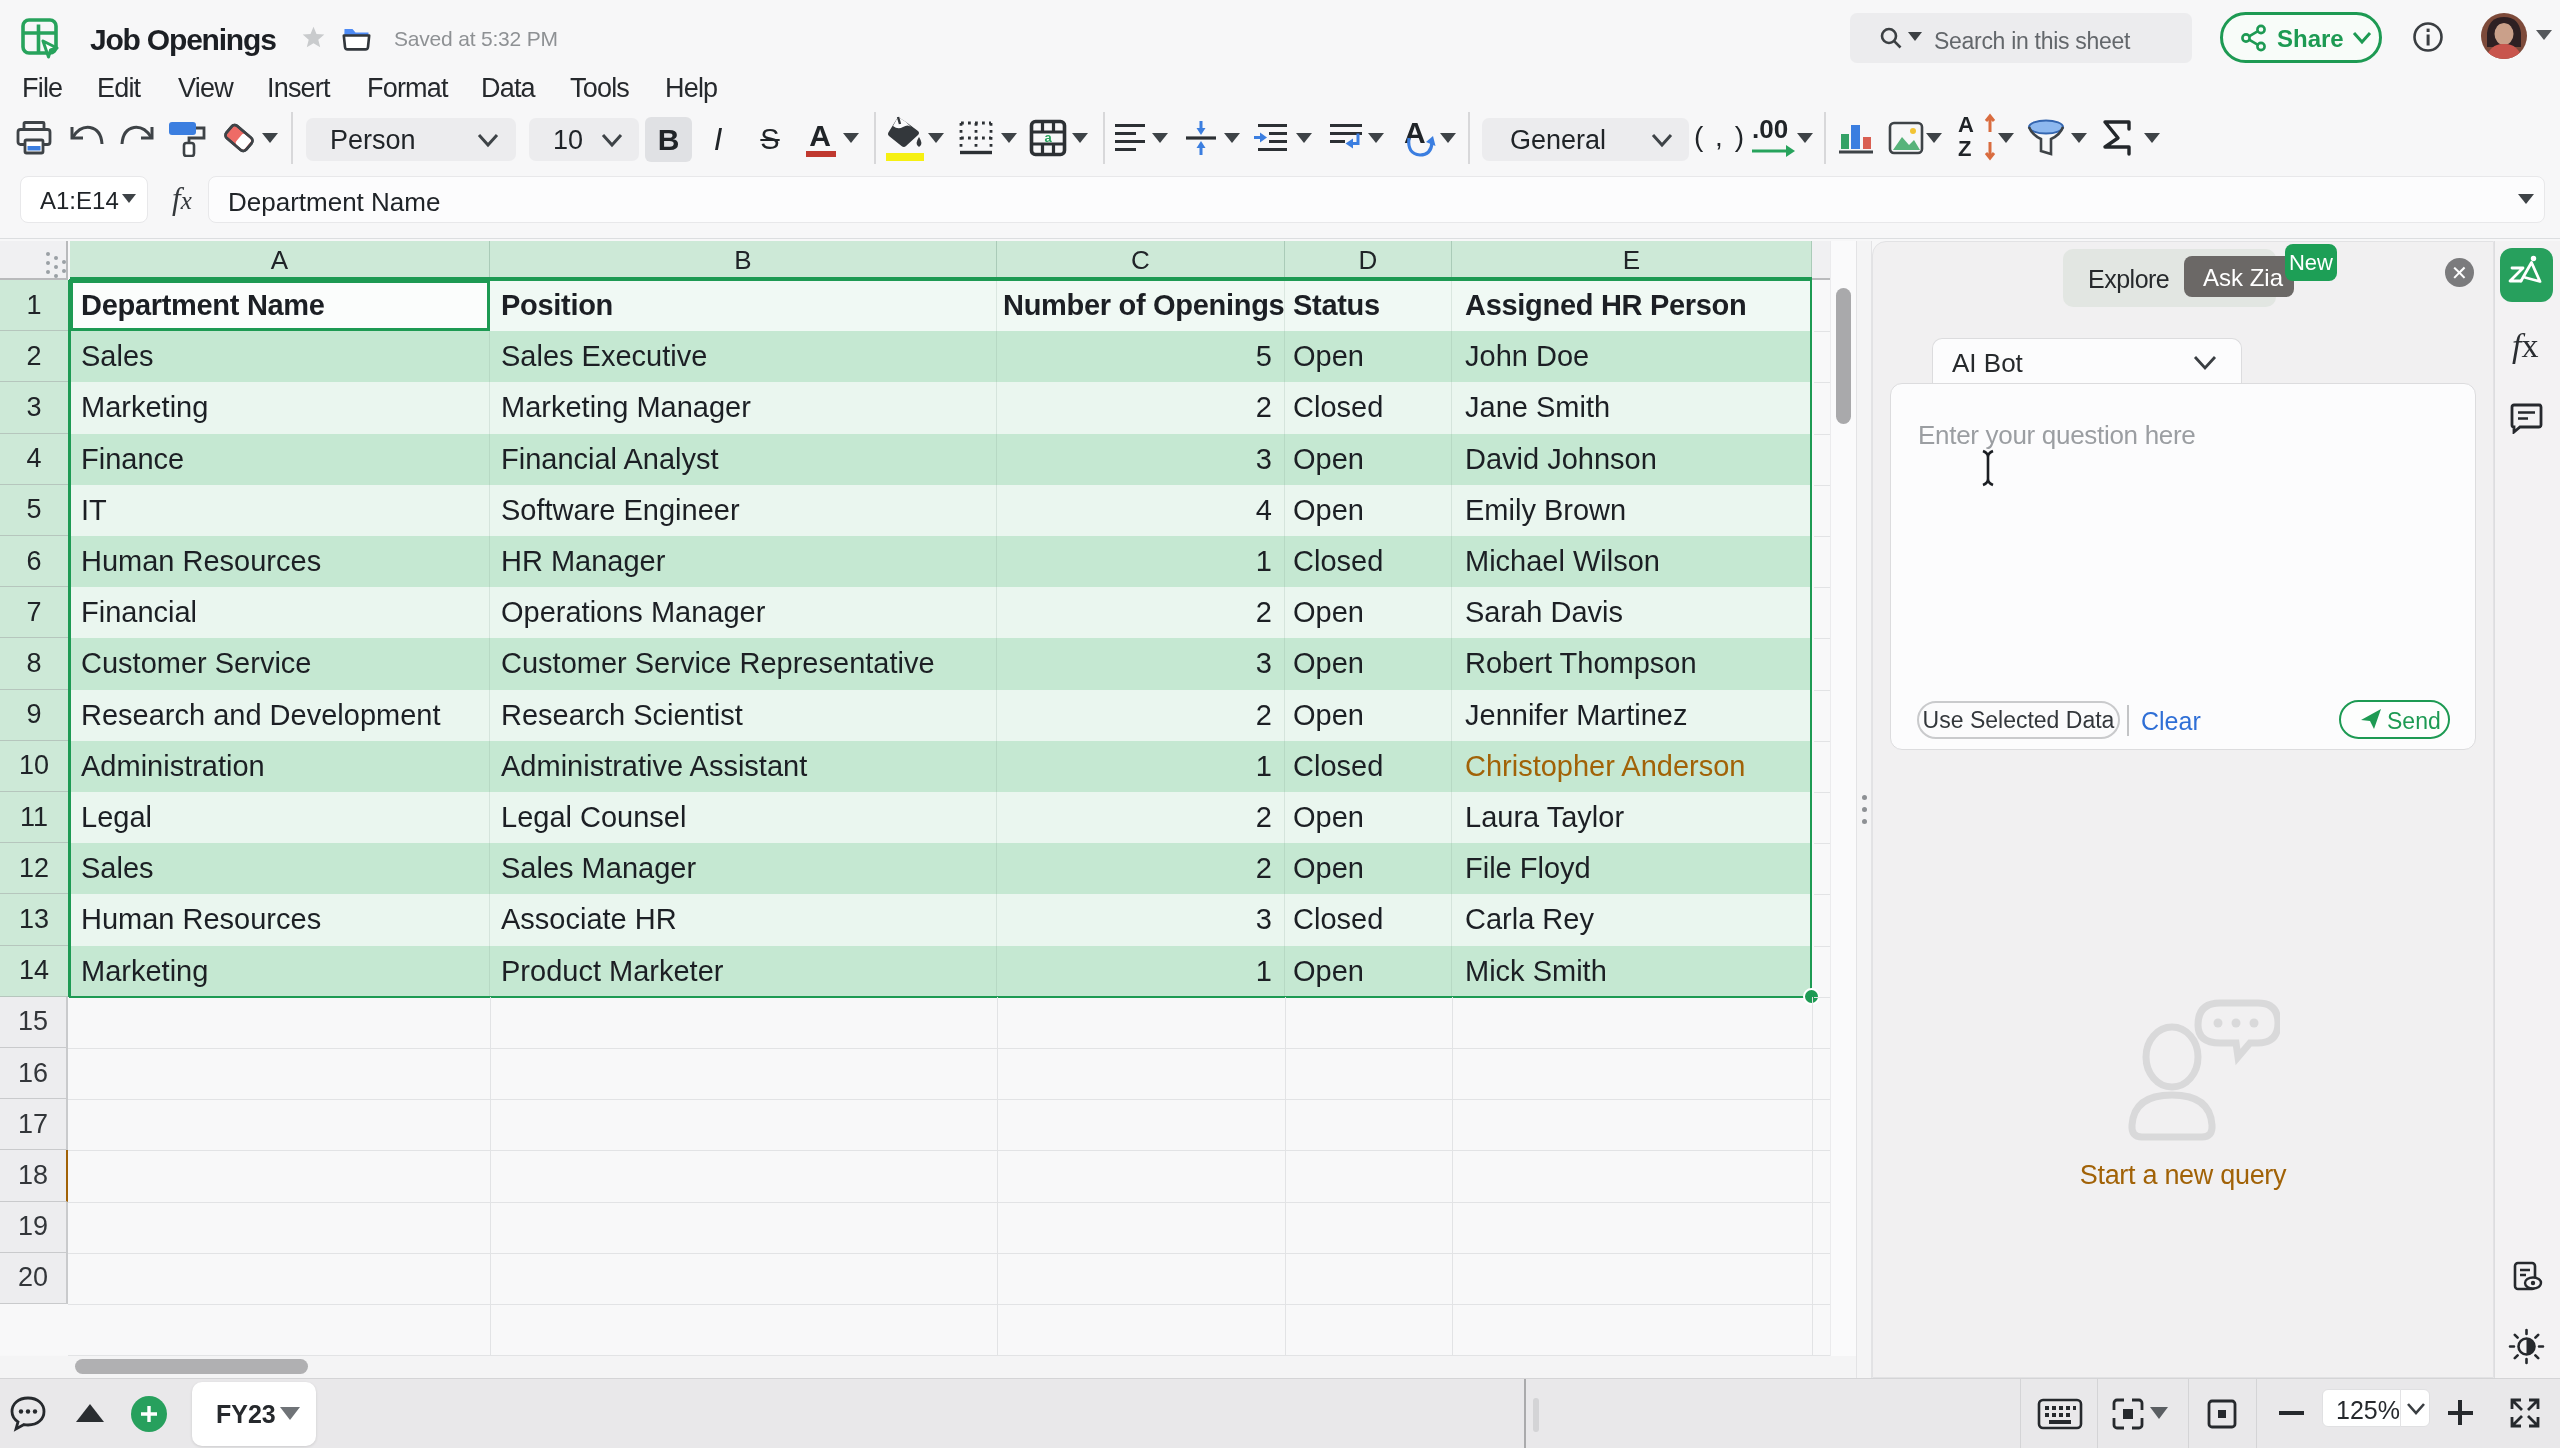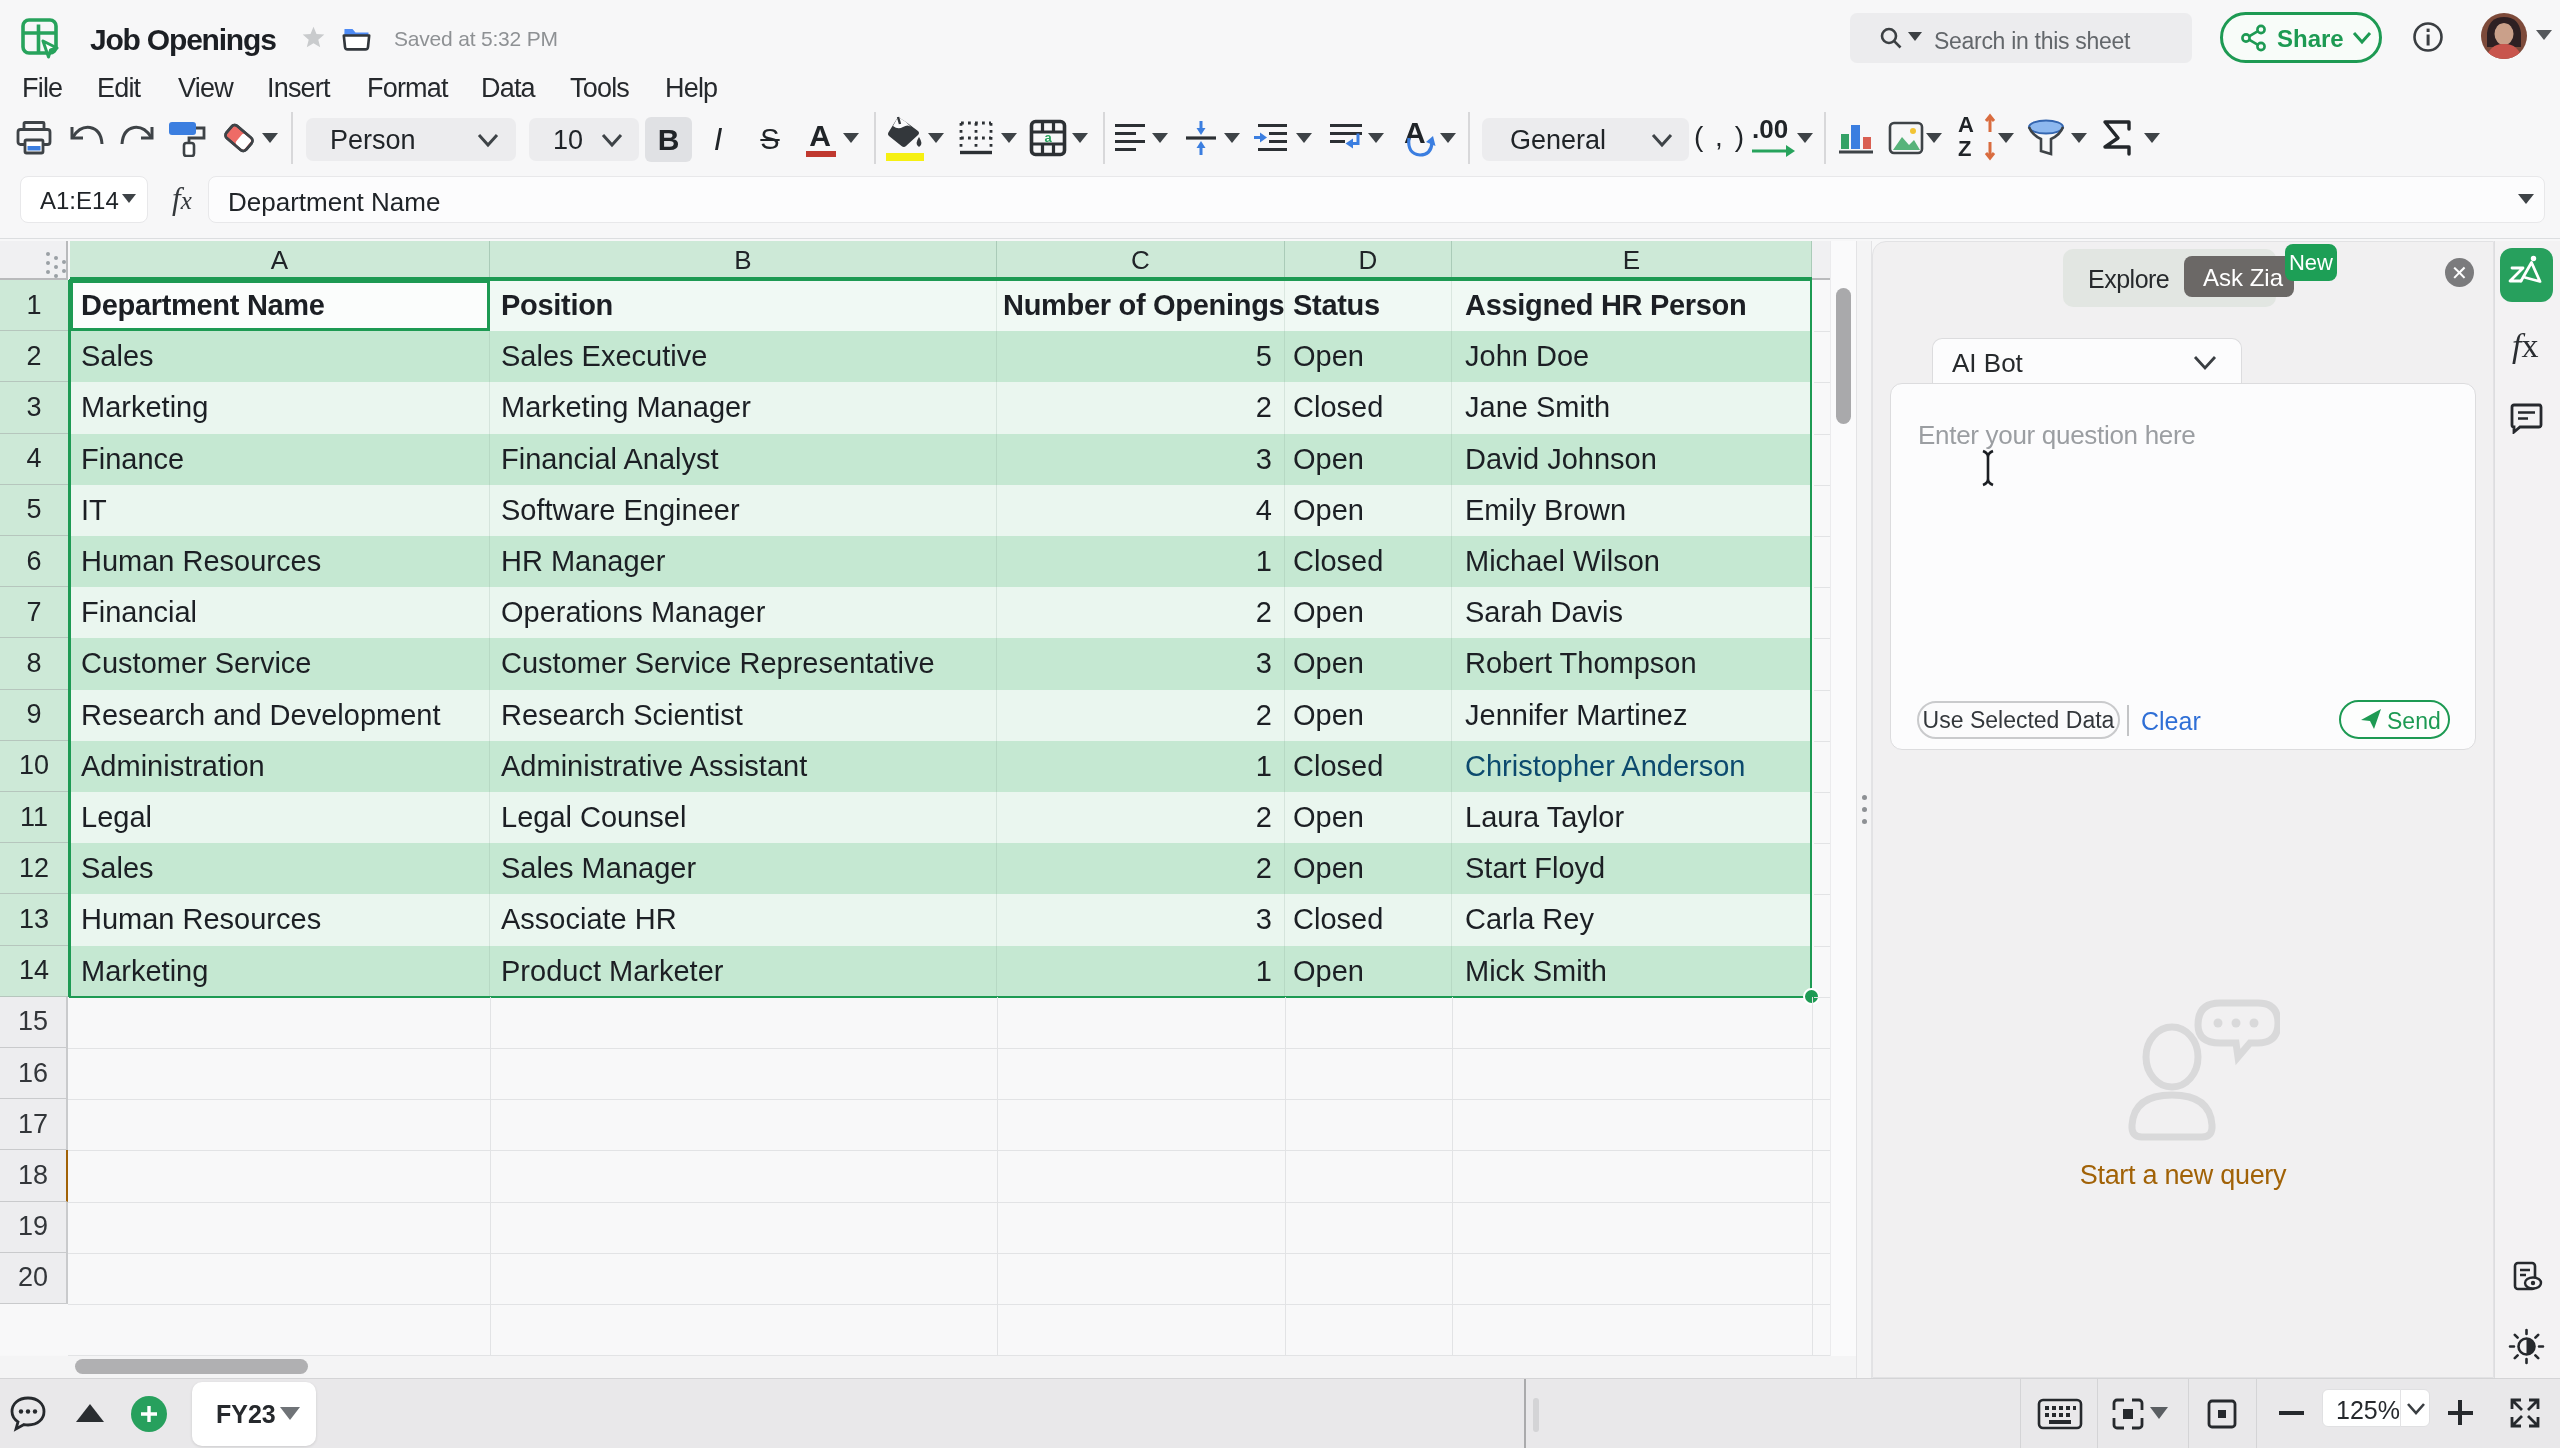--- a/index.html
+++ b/index.html
@@ -312,31 +312,31 @@
 <div class="a" style="left:1452px;top:638.4px;width:360px;height:51.2px;background:#c5e8d2;border-right:1px solid rgba(120,150,135,0.18);display:flex;align-items:center;justify-content:flex-start;padding-left:13px;font-size:29px;color:#1c1f24;white-space:nowrap;overflow:hidden">Robert Thompson</div>
 <div class="a" style="left:70px;top:689.6px;width:420px;height:51.2px;background:#eaf6ef;border-right:1px solid rgba(120,150,135,0.18);display:flex;align-items:center;justify-content:flex-start;padding-left:11px;font-size:29px;color:#1c1f24;white-space:nowrap;overflow:hidden">Research and Development</div>
 <div class="a" style="left:490px;top:689.6px;width:507px;height:51.2px;background:#eaf6ef;border-right:1px solid rgba(120,150,135,0.18);display:flex;align-items:center;justify-content:flex-start;padding-left:11px;font-size:29px;color:#1c1f24;white-space:nowrap;overflow:hidden">Research Scientist</div>
 <div class="a" style="left:997px;top:689.6px;width:288px;height:51.2px;background:#eaf6ef;border-right:1px solid rgba(120,150,135,0.18);display:flex;align-items:center;justify-content:flex-end;padding-right:12px;font-size:29px;color:#1c1f24;white-space:nowrap;overflow:hidden">2</div>
 <div class="a" style="left:1285px;top:689.6px;width:167px;height:51.2px;background:#eaf6ef;border-right:1px solid rgba(120,150,135,0.18);display:flex;align-items:center;justify-content:flex-start;padding-left:8px;font-size:29px;color:#1c1f24;white-space:nowrap;overflow:hidden">Open</div>
 <div class="a" style="left:1452px;top:689.6px;width:360px;height:51.2px;background:#eaf6ef;border-right:1px solid rgba(120,150,135,0.18);display:flex;align-items:center;justify-content:flex-start;padding-left:13px;font-size:29px;color:#1c1f24;white-space:nowrap;overflow:hidden">Jennifer Martinez</div>
 <div class="a" style="left:70px;top:740.8px;width:420px;height:51.2px;background:#c5e8d2;border-right:1px solid rgba(120,150,135,0.18);display:flex;align-items:center;justify-content:flex-start;padding-left:11px;font-size:29px;color:#1c1f24;white-space:nowrap;overflow:hidden">Administration</div>
 <div class="a" style="left:490px;top:740.8px;width:507px;height:51.2px;background:#c5e8d2;border-right:1px solid rgba(120,150,135,0.18);display:flex;align-items:center;justify-content:flex-start;padding-left:11px;font-size:29px;color:#1c1f24;white-space:nowrap;overflow:hidden">Administrative Assistant</div>
 <div class="a" style="left:997px;top:740.8px;width:288px;height:51.2px;background:#c5e8d2;border-right:1px solid rgba(120,150,135,0.18);display:flex;align-items:center;justify-content:flex-end;padding-right:12px;font-size:29px;color:#1c1f24;white-space:nowrap;overflow:hidden">1</div>
 <div class="a" style="left:1285px;top:740.8px;width:167px;height:51.2px;background:#c5e8d2;border-right:1px solid rgba(120,150,135,0.18);display:flex;align-items:center;justify-content:flex-start;padding-left:8px;font-size:29px;color:#1c1f24;white-space:nowrap;overflow:hidden">Closed</div>
-<div class="a" style="left:1452px;top:740.8px;width:360px;height:51.2px;background:#c5e8d2;border-right:1px solid rgba(120,150,135,0.18);display:flex;align-items:center;justify-content:flex-start;padding-left:13px;font-size:29px;color:#0c4a6e;white-space:nowrap;overflow:hidden">Christopher Anderson</div>
+<div class="a" style="left:1452px;top:740.8px;width:360px;height:51.2px;background:#c5e8d2;border-right:1px solid rgba(120,150,135,0.18);display:flex;align-items:center;justify-content:flex-start;padding-left:13px;font-size:29px;color:#a16207;white-space:nowrap;overflow:hidden">Christopher Anderson</div>
 <div class="a" style="left:70px;top:792.0px;width:420px;height:51.2px;background:#eaf6ef;border-right:1px solid rgba(120,150,135,0.18);display:flex;align-items:center;justify-content:flex-start;padding-left:11px;font-size:29px;color:#1c1f24;white-space:nowrap;overflow:hidden">Legal</div>
 <div class="a" style="left:490px;top:792.0px;width:507px;height:51.2px;background:#eaf6ef;border-right:1px solid rgba(120,150,135,0.18);display:flex;align-items:center;justify-content:flex-start;padding-left:11px;font-size:29px;color:#1c1f24;white-space:nowrap;overflow:hidden">Legal Counsel</div>
 <div class="a" style="left:997px;top:792.0px;width:288px;height:51.2px;background:#eaf6ef;border-right:1px solid rgba(120,150,135,0.18);display:flex;align-items:center;justify-content:flex-end;padding-right:12px;font-size:29px;color:#1c1f24;white-space:nowrap;overflow:hidden">2</div>
 <div class="a" style="left:1285px;top:792.0px;width:167px;height:51.2px;background:#eaf6ef;border-right:1px solid rgba(120,150,135,0.18);display:flex;align-items:center;justify-content:flex-start;padding-left:8px;font-size:29px;color:#1c1f24;white-space:nowrap;overflow:hidden">Open</div>
 <div class="a" style="left:1452px;top:792.0px;width:360px;height:51.2px;background:#eaf6ef;border-right:1px solid rgba(120,150,135,0.18);display:flex;align-items:center;justify-content:flex-start;padding-left:13px;font-size:29px;color:#1c1f24;white-space:nowrap;overflow:hidden">Laura Taylor</div>
 <div class="a" style="left:70px;top:843.2px;width:420px;height:51.2px;background:#c5e8d2;border-right:1px solid rgba(120,150,135,0.18);display:flex;align-items:center;justify-content:flex-start;padding-left:11px;font-size:29px;color:#1c1f24;white-space:nowrap;overflow:hidden">Sales</div>
 <div class="a" style="left:490px;top:843.2px;width:507px;height:51.2px;background:#c5e8d2;border-right:1px solid rgba(120,150,135,0.18);display:flex;align-items:center;justify-content:flex-start;padding-left:11px;font-size:29px;color:#1c1f24;white-space:nowrap;overflow:hidden">Sales Manager</div>
 <div class="a" style="left:997px;top:843.2px;width:288px;height:51.2px;background:#c5e8d2;border-right:1px solid rgba(120,150,135,0.18);display:flex;align-items:center;justify-content:flex-end;padding-right:12px;font-size:29px;color:#1c1f24;white-space:nowrap;overflow:hidden">2</div>
 <div class="a" style="left:1285px;top:843.2px;width:167px;height:51.2px;background:#c5e8d2;border-right:1px solid rgba(120,150,135,0.18);display:flex;align-items:center;justify-content:flex-start;padding-left:8px;font-size:29px;color:#1c1f24;white-space:nowrap;overflow:hidden">Open</div>
-<div class="a" style="left:1452px;top:843.2px;width:360px;height:51.2px;background:#c5e8d2;border-right:1px solid rgba(120,150,135,0.18);display:flex;align-items:center;justify-content:flex-start;padding-left:13px;font-size:29px;color:#1c1f24;white-space:nowrap;overflow:hidden">Start Floyd</div>
+<div class="a" style="left:1452px;top:843.2px;width:360px;height:51.2px;background:#c5e8d2;border-right:1px solid rgba(120,150,135,0.18);display:flex;align-items:center;justify-content:flex-start;padding-left:13px;font-size:29px;color:#1c1f24;white-space:nowrap;overflow:hidden">File Floyd</div>
 <div class="a" style="left:70px;top:894.4px;width:420px;height:51.2px;background:#eaf6ef;border-right:1px solid rgba(120,150,135,0.18);display:flex;align-items:center;justify-content:flex-start;padding-left:11px;font-size:29px;color:#1c1f24;white-space:nowrap;overflow:hidden">Human Resources</div>
 <div class="a" style="left:490px;top:894.4px;width:507px;height:51.2px;background:#eaf6ef;border-right:1px solid rgba(120,150,135,0.18);display:flex;align-items:center;justify-content:flex-start;padding-left:11px;font-size:29px;color:#1c1f24;white-space:nowrap;overflow:hidden">Associate HR</div>
 <div class="a" style="left:997px;top:894.4px;width:288px;height:51.2px;background:#eaf6ef;border-right:1px solid rgba(120,150,135,0.18);display:flex;align-items:center;justify-content:flex-end;padding-right:12px;font-size:29px;color:#1c1f24;white-space:nowrap;overflow:hidden">3</div>
 <div class="a" style="left:1285px;top:894.4px;width:167px;height:51.2px;background:#eaf6ef;border-right:1px solid rgba(120,150,135,0.18);display:flex;align-items:center;justify-content:flex-start;padding-left:8px;font-size:29px;color:#1c1f24;white-space:nowrap;overflow:hidden">Closed</div>
 <div class="a" style="left:1452px;top:894.4px;width:360px;height:51.2px;background:#eaf6ef;border-right:1px solid rgba(120,150,135,0.18);display:flex;align-items:center;justify-content:flex-start;padding-left:13px;font-size:29px;color:#1c1f24;white-space:nowrap;overflow:hidden">Carla Rey</div>
 <div class="a" style="left:70px;top:945.6px;width:420px;height:51.2px;background:#c5e8d2;border-right:1px solid rgba(120,150,135,0.18);display:flex;align-items:center;justify-content:flex-start;padding-left:11px;font-size:29px;color:#1c1f24;white-space:nowrap;overflow:hidden">Marketing</div>
 <div class="a" style="left:490px;top:945.6px;width:507px;height:51.2px;background:#c5e8d2;border-right:1px solid rgba(120,150,135,0.18);display:flex;align-items:center;justify-content:flex-start;padding-left:11px;font-size:29px;color:#1c1f24;white-space:nowrap;overflow:hidden">Product Marketer</div>
 <div class="a" style="left:997px;top:945.6px;width:288px;height:51.2px;background:#c5e8d2;border-right:1px solid rgba(120,150,135,0.18);display:flex;align-items:center;justify-content:flex-end;padding-right:12px;font-size:29px;color:#1c1f24;white-space:nowrap;overflow:hidden">1</div>
 <div class="a" style="left:1285px;top:945.6px;width:167px;height:51.2px;background:#c5e8d2;border-right:1px solid rgba(120,150,135,0.18);display:flex;align-items:center;justify-content:flex-start;padding-left:8px;font-size:29px;color:#1c1f24;white-space:nowrap;overflow:hidden">Open</div>
 <div class="a" style="left:1452px;top:945.6px;width:360px;height:51.2px;background:#c5e8d2;border-right:1px solid rgba(120,150,135,0.18);display:flex;align-items:center;justify-content:flex-start;padding-left:13px;font-size:29px;color:#1c1f24;white-space:nowrap;overflow:hidden">Mick Smith</div>

